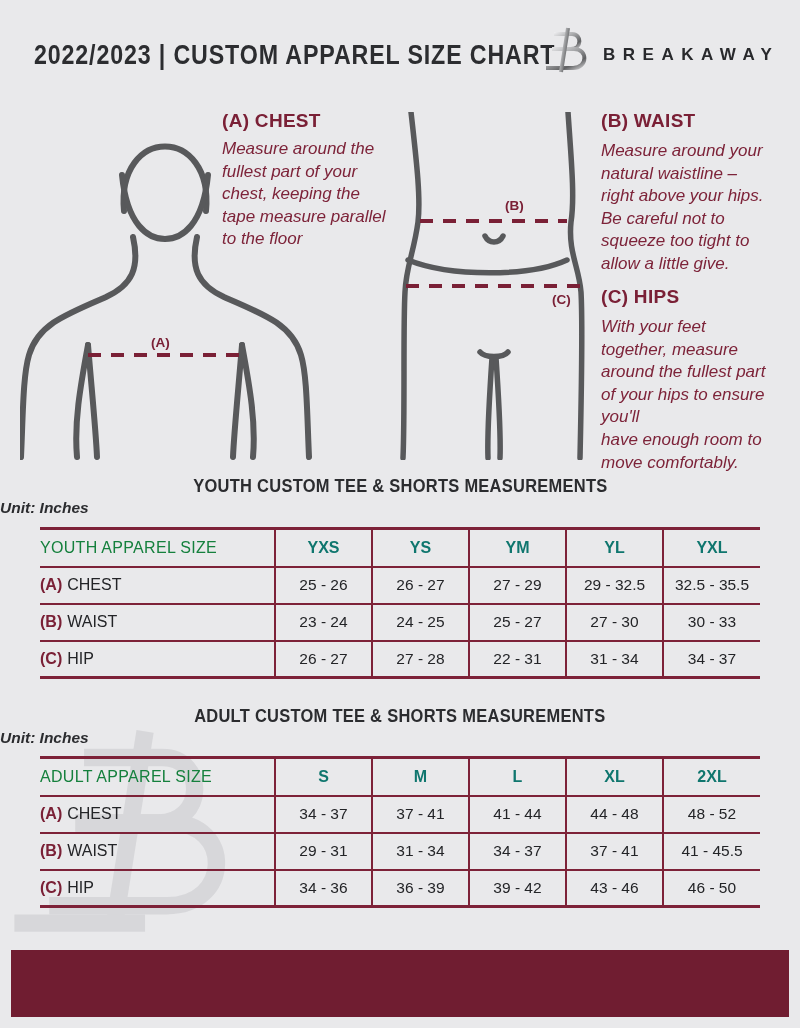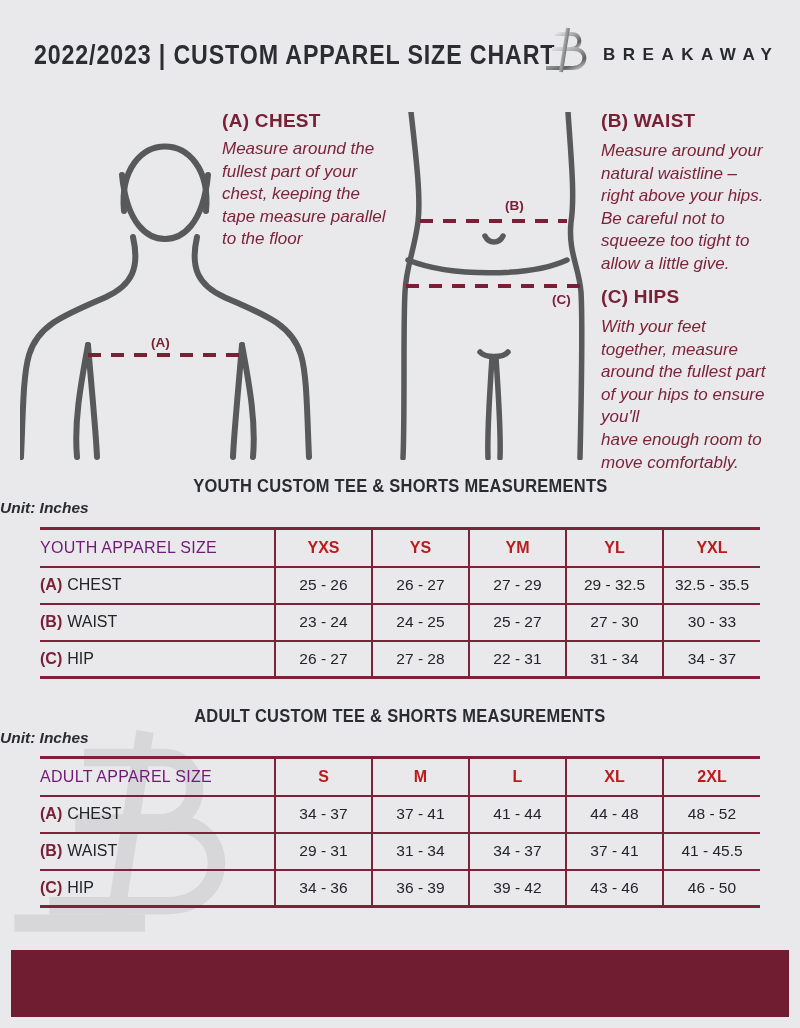--- a/index.html
+++ b/index.html
@@ -42,22 +42,22 @@
     border-top:3px solid #7d2238;border-bottom:3px solid #7d2238;
     background:transparent;
   }
   table.size-table col.c-label{width:235px;}
   table.size-table col.c-size{width:97px;}
   table.size-table thead tr{height:38px;border-bottom:2px solid #7d2238;}
   table.size-table tbody tr{height:37px;}
   table.size-table tbody tr:not(:last-child){border-bottom:2px solid #7d2238;}
   table.size-table th,table.size-table td{padding:0;vertical-align:middle;}
   table.size-table th:not(:first-child),table.size-table td:not(:first-child){border-left:2px solid #7d2238;}
-  th.label-col{font-weight:normal;font-size:16px;color:#701a75;text-align:left;padding-left:13px;letter-spacing:.3px;}
-  th.size-col{font-weight:bold;font-size:16px;color:#b91c1c;text-align:center;}
+  th.label-col{font-weight:normal;font-size:16px;color:#15803d;text-align:left;padding-left:13px;letter-spacing:.3px;}
+  th.size-col{font-weight:bold;font-size:16px;color:#0f766e;text-align:center;}
   td.row-label{font-size:16px;color:#232427;text-align:left;padding-left:13px;}
   td.row-label .prefix{font-weight:bold;color:#7a2036;margin-right:5px;}
   td.val{font-size:15.5px;color:#232427;text-align:center;}
 
   
   .footer-bar{left:11px;top:950px;width:778px;height:67px;background:#701d31;}
 
   svg{display:block;}
 </style>
 </head>

